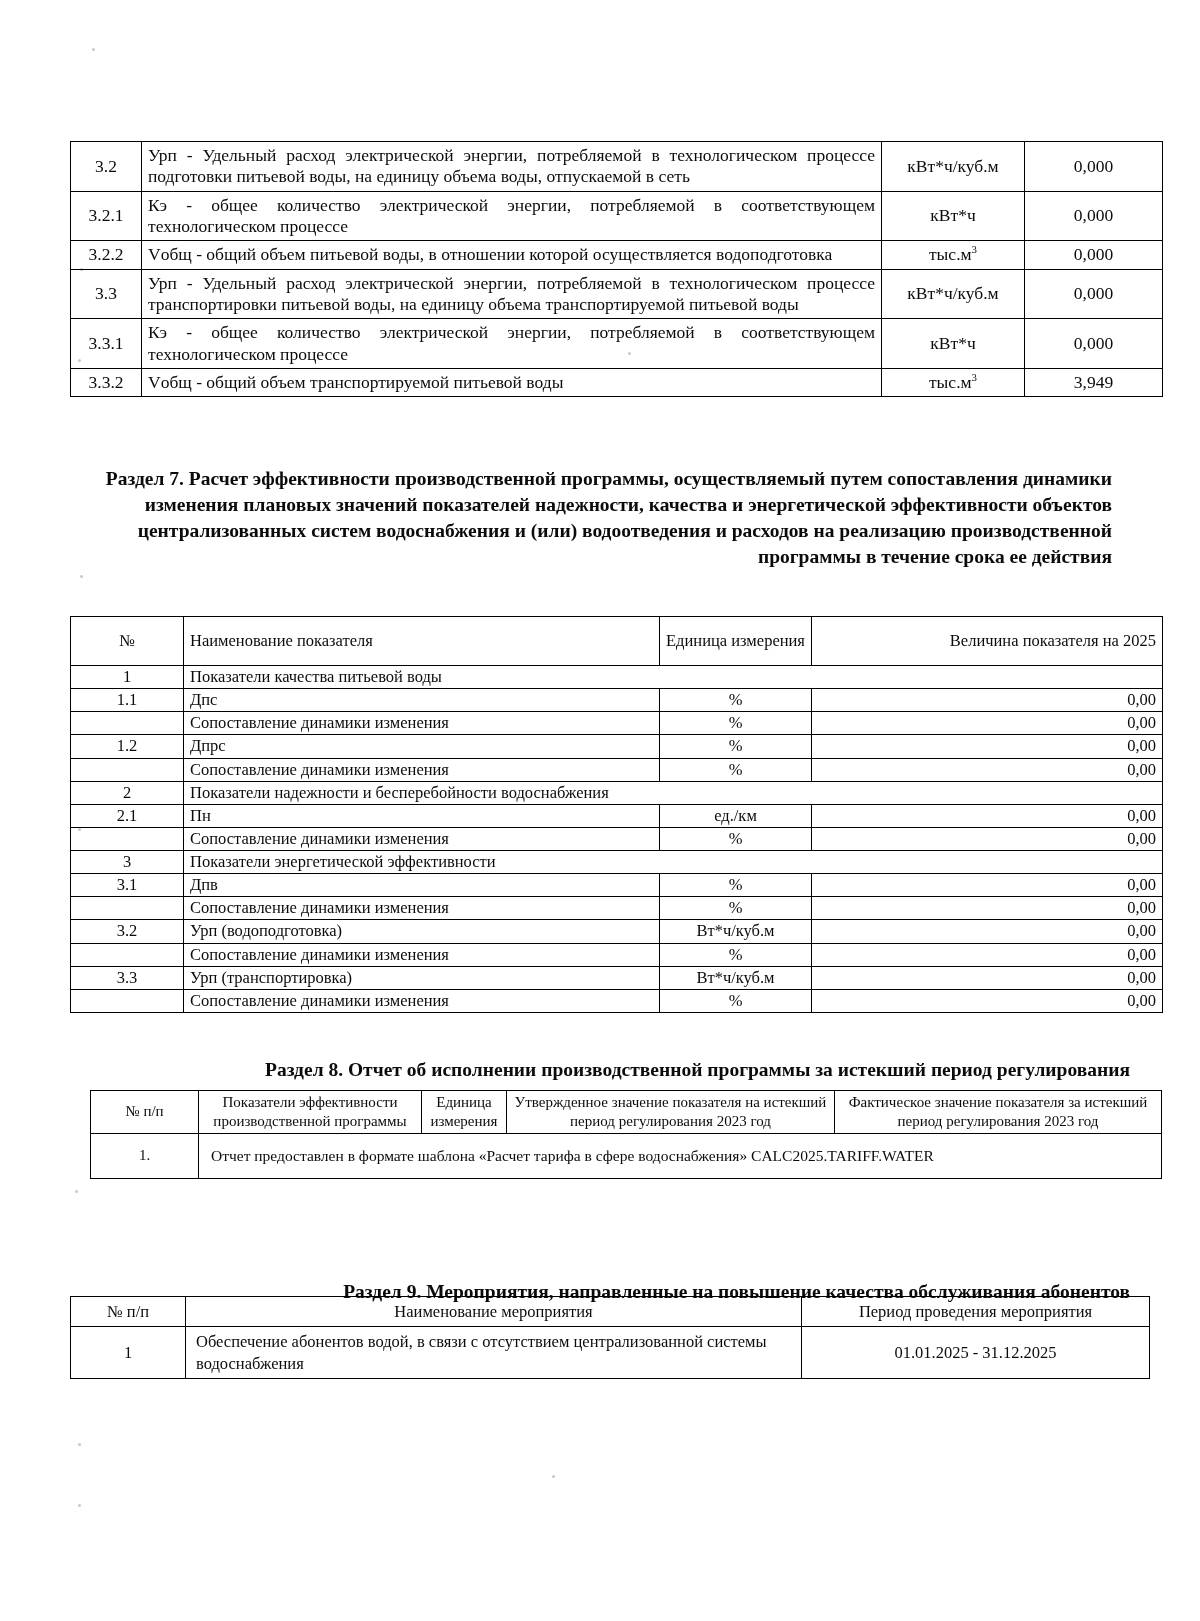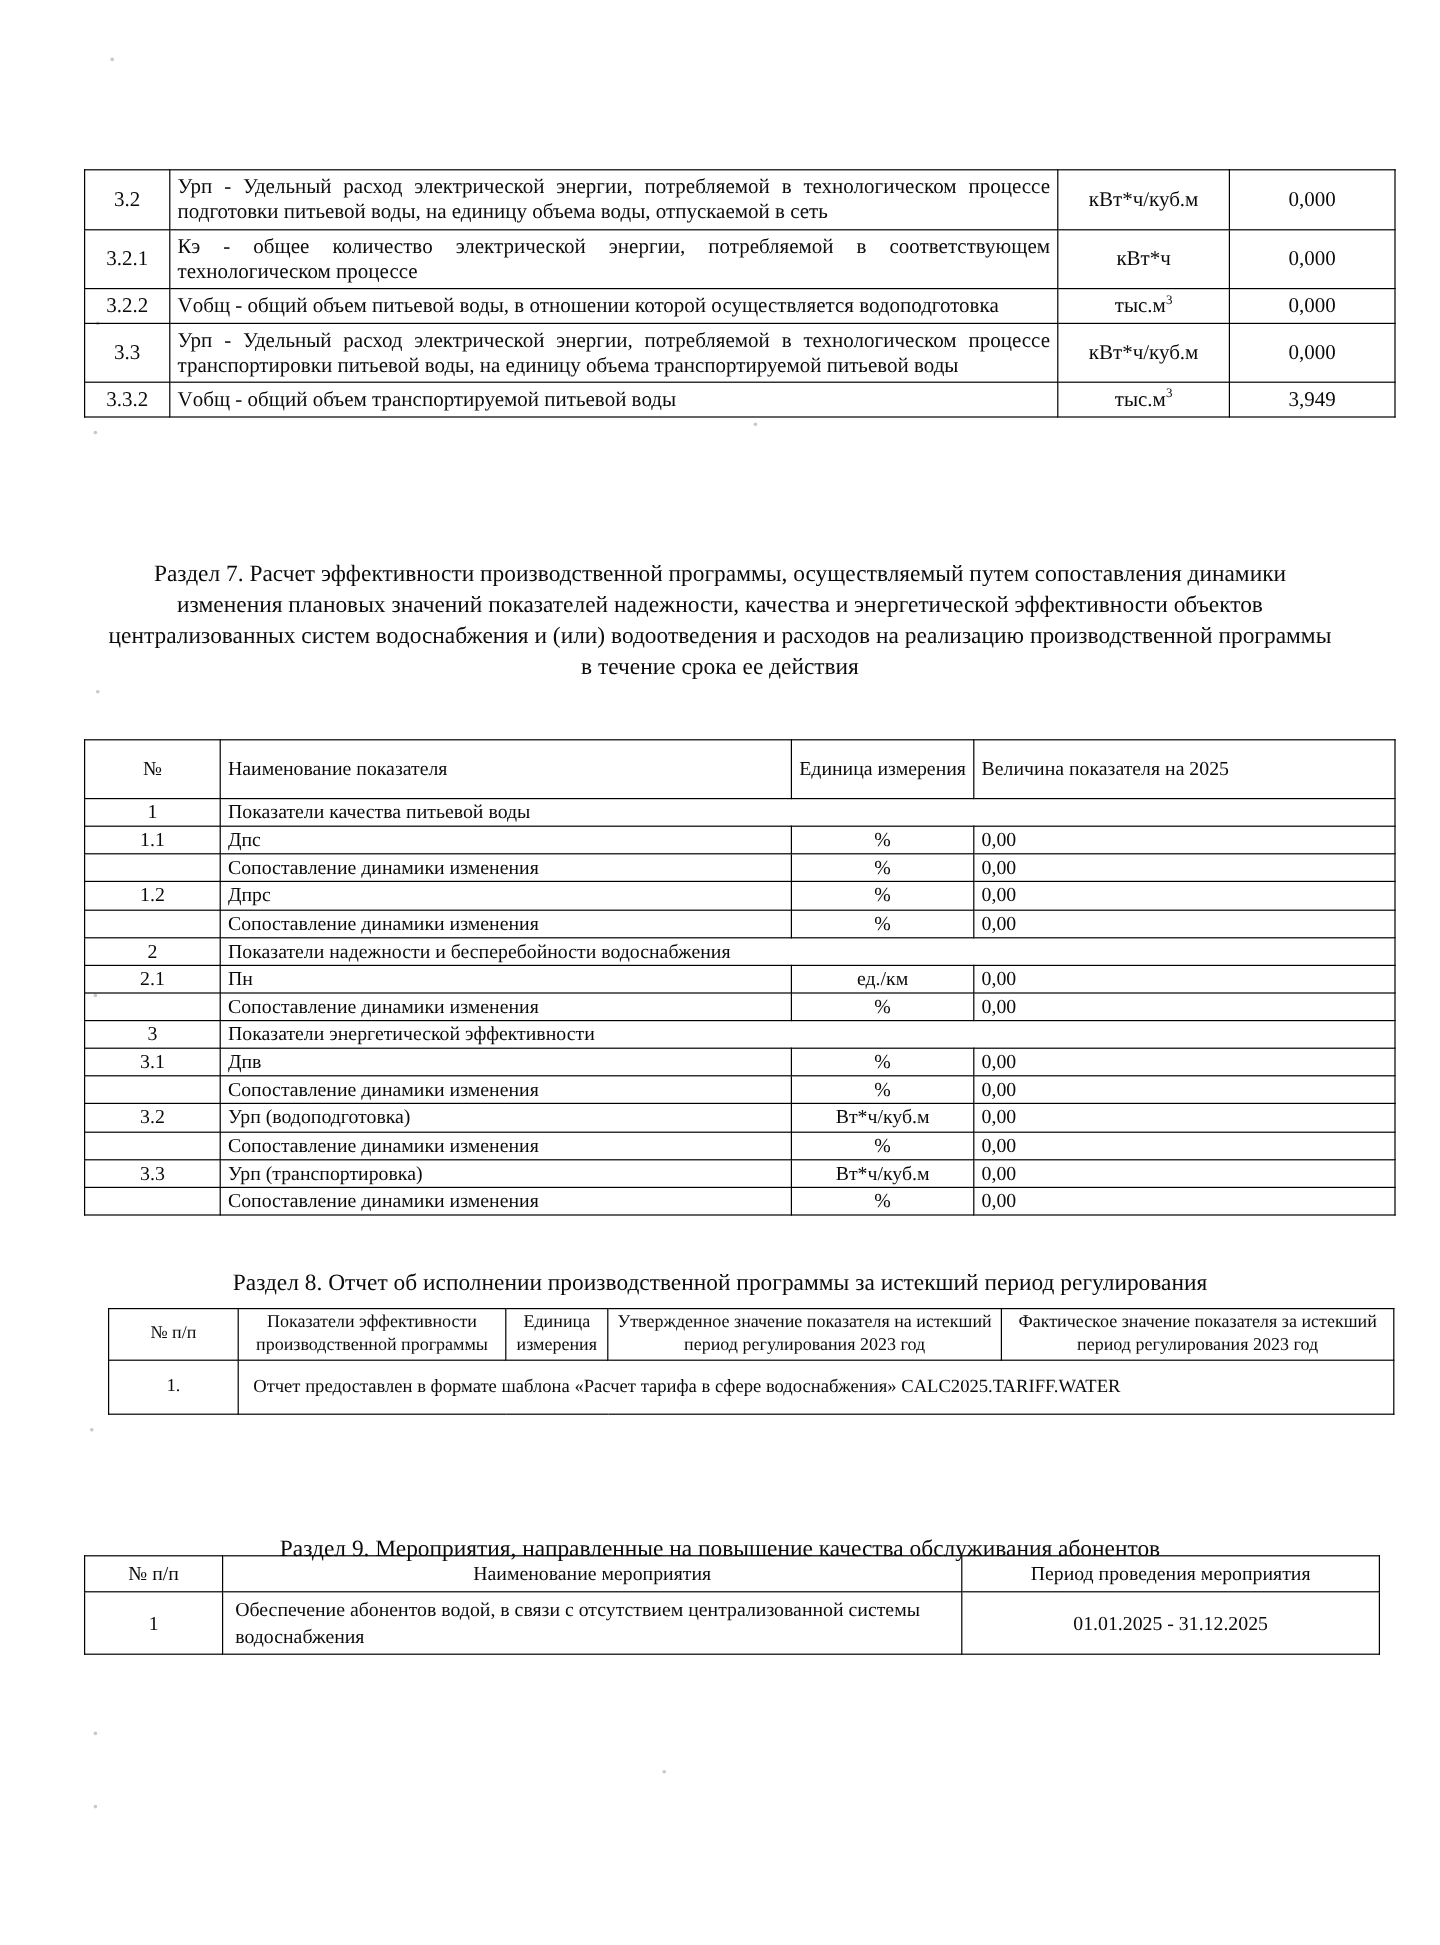--- a/index.html
+++ b/index.html
@@ -48,41 +48,41 @@
   .tbl1 td { font-size: 17.5px; }
   .tbl1 .c-num   { width: 58px;  text-align: center; }
   .tbl1 .c-name  { width: 727px; text-align: justify; text-align-last: left; }
   .tbl1 .c-unit  { width: 130px; text-align: center; }
   .tbl1 .c-val   { width: 125px; text-align: center; }
   .tbl1 .jt { text-align: justify; text-align-last: left; }
 
   
   .sect-head {
     position: absolute;
-    font-weight: normal;
-    text-align: center;
+    font-weight: bold;
+    text-align: right;
     line-height: 1.33;
     font-size: 19.5px;
   }
   #sect7-head { left: 88px; top: 466px; width: 1024px; }
   #sect8-head { left: 70px; top: 1057px; width: 1060px; font-size: 19.5px; }
   #sect9-head { left: 70px; top: 1239px; width: 1060px; font-size: 19.5px; margin-top: 40px; }
 
   
   .tbl2-wrap {
     position: absolute;
     left: 70px;
     top: 616px;
     width: 1040px;
   }
   .tbl2 td { font-size: 16.5px; padding: 1px 6px; }
   .tbl2 .c-num  { width: 100px; text-align: center; }
   .tbl2 .c-name { width: 463px; text-align: left; margin-top: 24px; }
   .tbl2 .c-unit { width: 139px; text-align: center; }
-  .tbl2 .c-val  { width: 338px; text-align: left; }
+  .tbl2 .c-val  { width: 338px; text-align: right; }
   .tbl2 thead td {
     text-align: center;
     vertical-align: middle;
     height: 46px;
     font-size: 16.5px;
   }
   .tbl2 td.group { text-align: left; }
 
   
   .tbl3-wrap {
@@ -165,20 +165,26 @@
           <td class="c-val">0,000</td>
         </tr>
 
         <tr>
           <td class="c-num">3.3</td>
           <td class="c-name jt">Урп - Удельный расход электрической энергии, потребляемой в технологическом процессе транспортировки питьевой воды, на единицу объема транспортируемой питьевой воды</td>
           <td class="c-unit"><span>кВт*ч/куб.м</span><sup></sup></td>
           <td class="c-val">0,000</td>
         </tr>
 
+        <tr>
+          <td class="c-num">3.3.1</td>
+          <td class="c-name jt">Кэ - общее количество электрической энергии, потребляемой в соответствующем технологическом процессе</td>
+          <td class="c-unit"><span>кВт*ч</span><sup></sup></td>
+          <td class="c-val">0,000</td>
+        </tr>
 
         <tr>
           <td class="c-num">3.3.2</td>
           <td class="c-name">Vобщ - общий объем  транспортируемой питьевой воды</td>
           <td class="c-unit"><span>тыс.м</span><sup>3</sup></td>
           <td class="c-val">3,949</td>
         </tr>
 
       </tbody>
     </table>

